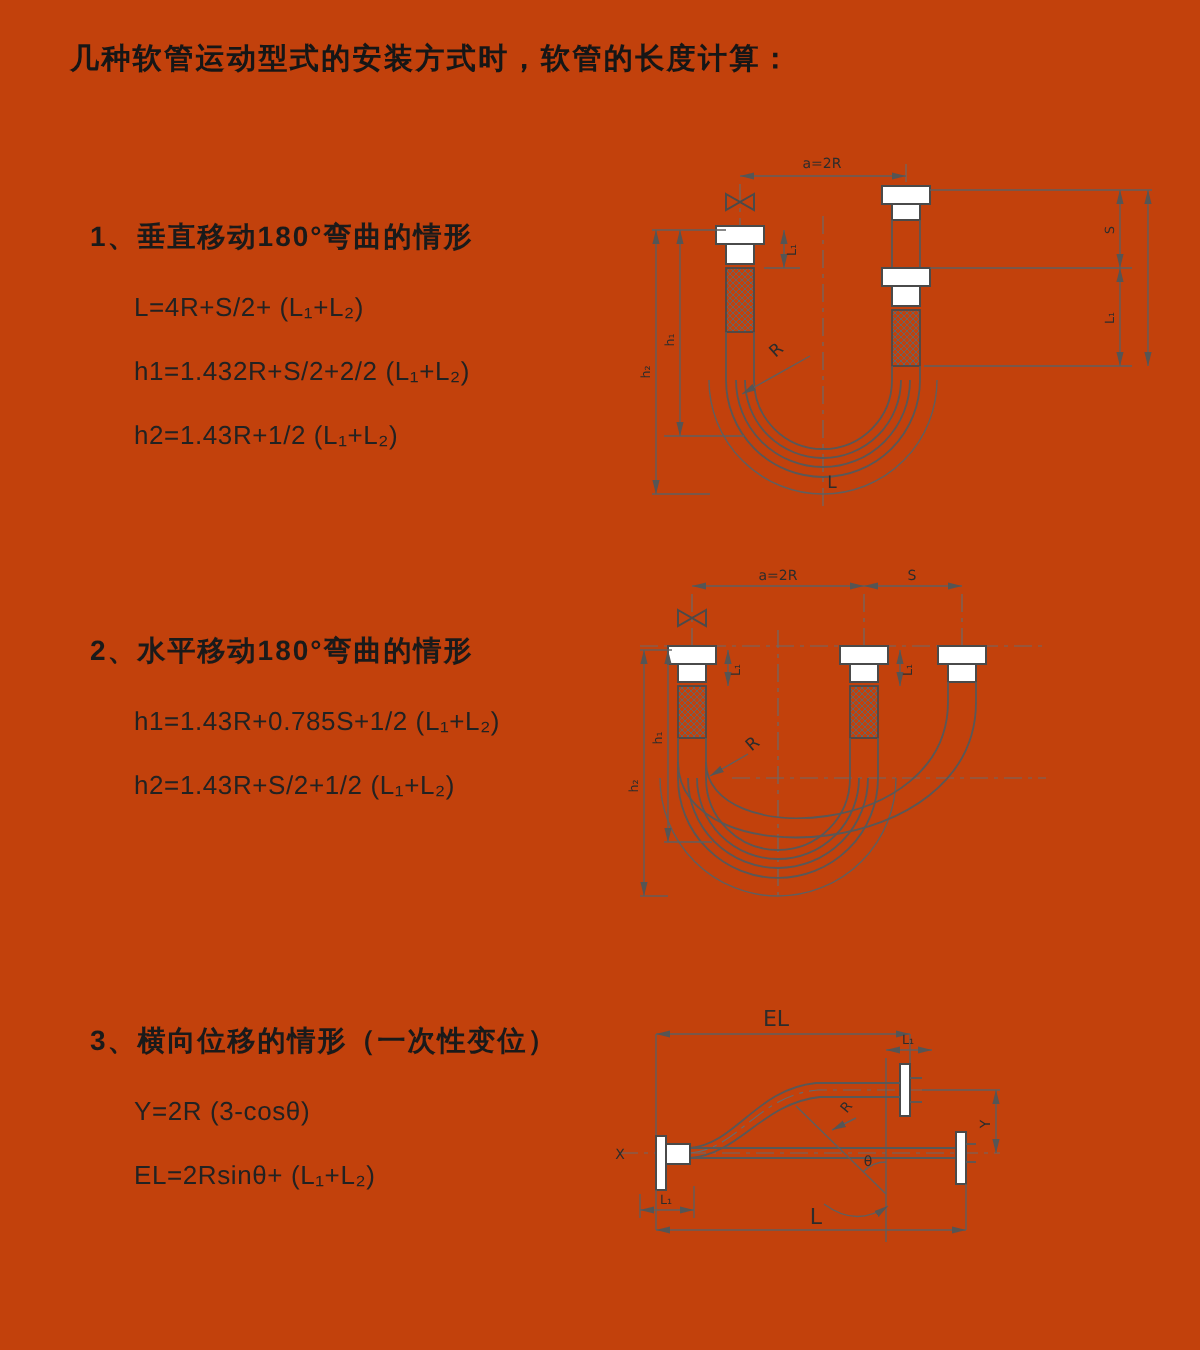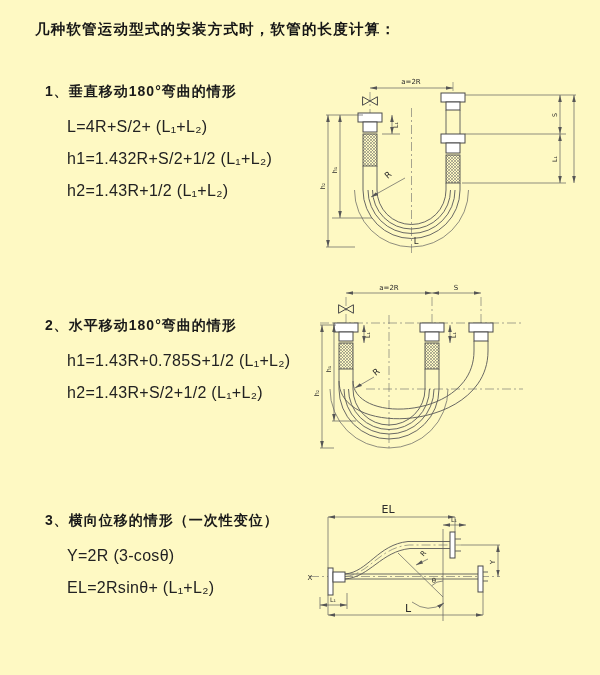--- a/index.html
+++ b/index.html
@@ -1,25 +1,25 @@
 <!DOCTYPE html>
 <html><head>
 <meta charset="utf-8">
 <style>
   html,body{margin:0;padding:0;}
   body{width:600px;height:675px;background:#ffffff;position:relative;overflow:hidden;
        font-family:"Liberation Sans","DejaVu Sans",sans-serif;color:#1e1e1e;}
-  .page{position:absolute;inset:0;background:#fef9c3;}
+  .page{position:absolute;inset:0;background:#c2410c;}
   .title{position:absolute;left:35px;top:20px;font-size:14.5px;font-weight:600;
          letter-spacing:1.2px;color:#161616;}
   .section{position:absolute;}
   .sec-heading{font-size:14px;font-weight:600;letter-spacing:1px;color:#1a1a1a;margin:0 0 10px 0;}
-  .formula{font-size:16px;font-weight:400;letter-spacing:.3px;color:#222;
+  .formula{font-size:13px;font-weight:400;letter-spacing:.3px;color:#222;
            line-height:32px;margin-left:22px;white-space:pre;}
-  #sec1{left:45px;top:83px;}
+  #sec1{left:45px;top:110px;}
   #sec2{left:45px;top:317px;}
   #sec3{left:45px;top:512px;}
   svg{position:absolute;overflow:visible;}
   #dia1{left:308px;top:68px;}
   #dia2{left:308px;top:281px;}
   #dia3{left:298px;top:493px;}
   .main{stroke:#4a4a4a;stroke-width:1;fill:none;stroke-linecap:square;}
   .wall{stroke:#585858;stroke-width:.9;fill:none;}
   .dim{stroke:#5f5f5f;stroke-width:.7;fill:none;}
   .cl{stroke:#6a6a6a;stroke-width:.6;fill:none;stroke-dasharray:9 3 2 3;}
@@ -34,21 +34,21 @@
 </head>
 <body>
 
 <div class="page">
 
   <div class="title">几种软管运动型式的安装方式时，软管的长度计算：</div>
 
   <div class="section" id="sec1">
     <div class="sec-heading">1、垂直移动180°弯曲的情形</div>
     <div class="formula">L=4R+S/2+ (L₁+L₂)</div>
-    <div class="formula">h1=1.432R+S/2+1/2 (L₁+L₂)</div>
+    <div class="formula">h1=1.432R+S/2+2/2 (L₁+L₂)</div>
     <div class="formula">h2=1.43R+1/2 (L₁+L₂)</div>
   </div>
 
   <div class="section" id="sec2">
     <div class="sec-heading">2、水平移动180°弯曲的情形</div>
     <div class="formula">h1=1.43R+0.785S+1/2 (L₁+L₂)</div>
     <div class="formula">h2=1.43R+S/2+1/2 (L₁+L₂)</div>
   </div>
 
   <div class="section" id="sec3">

